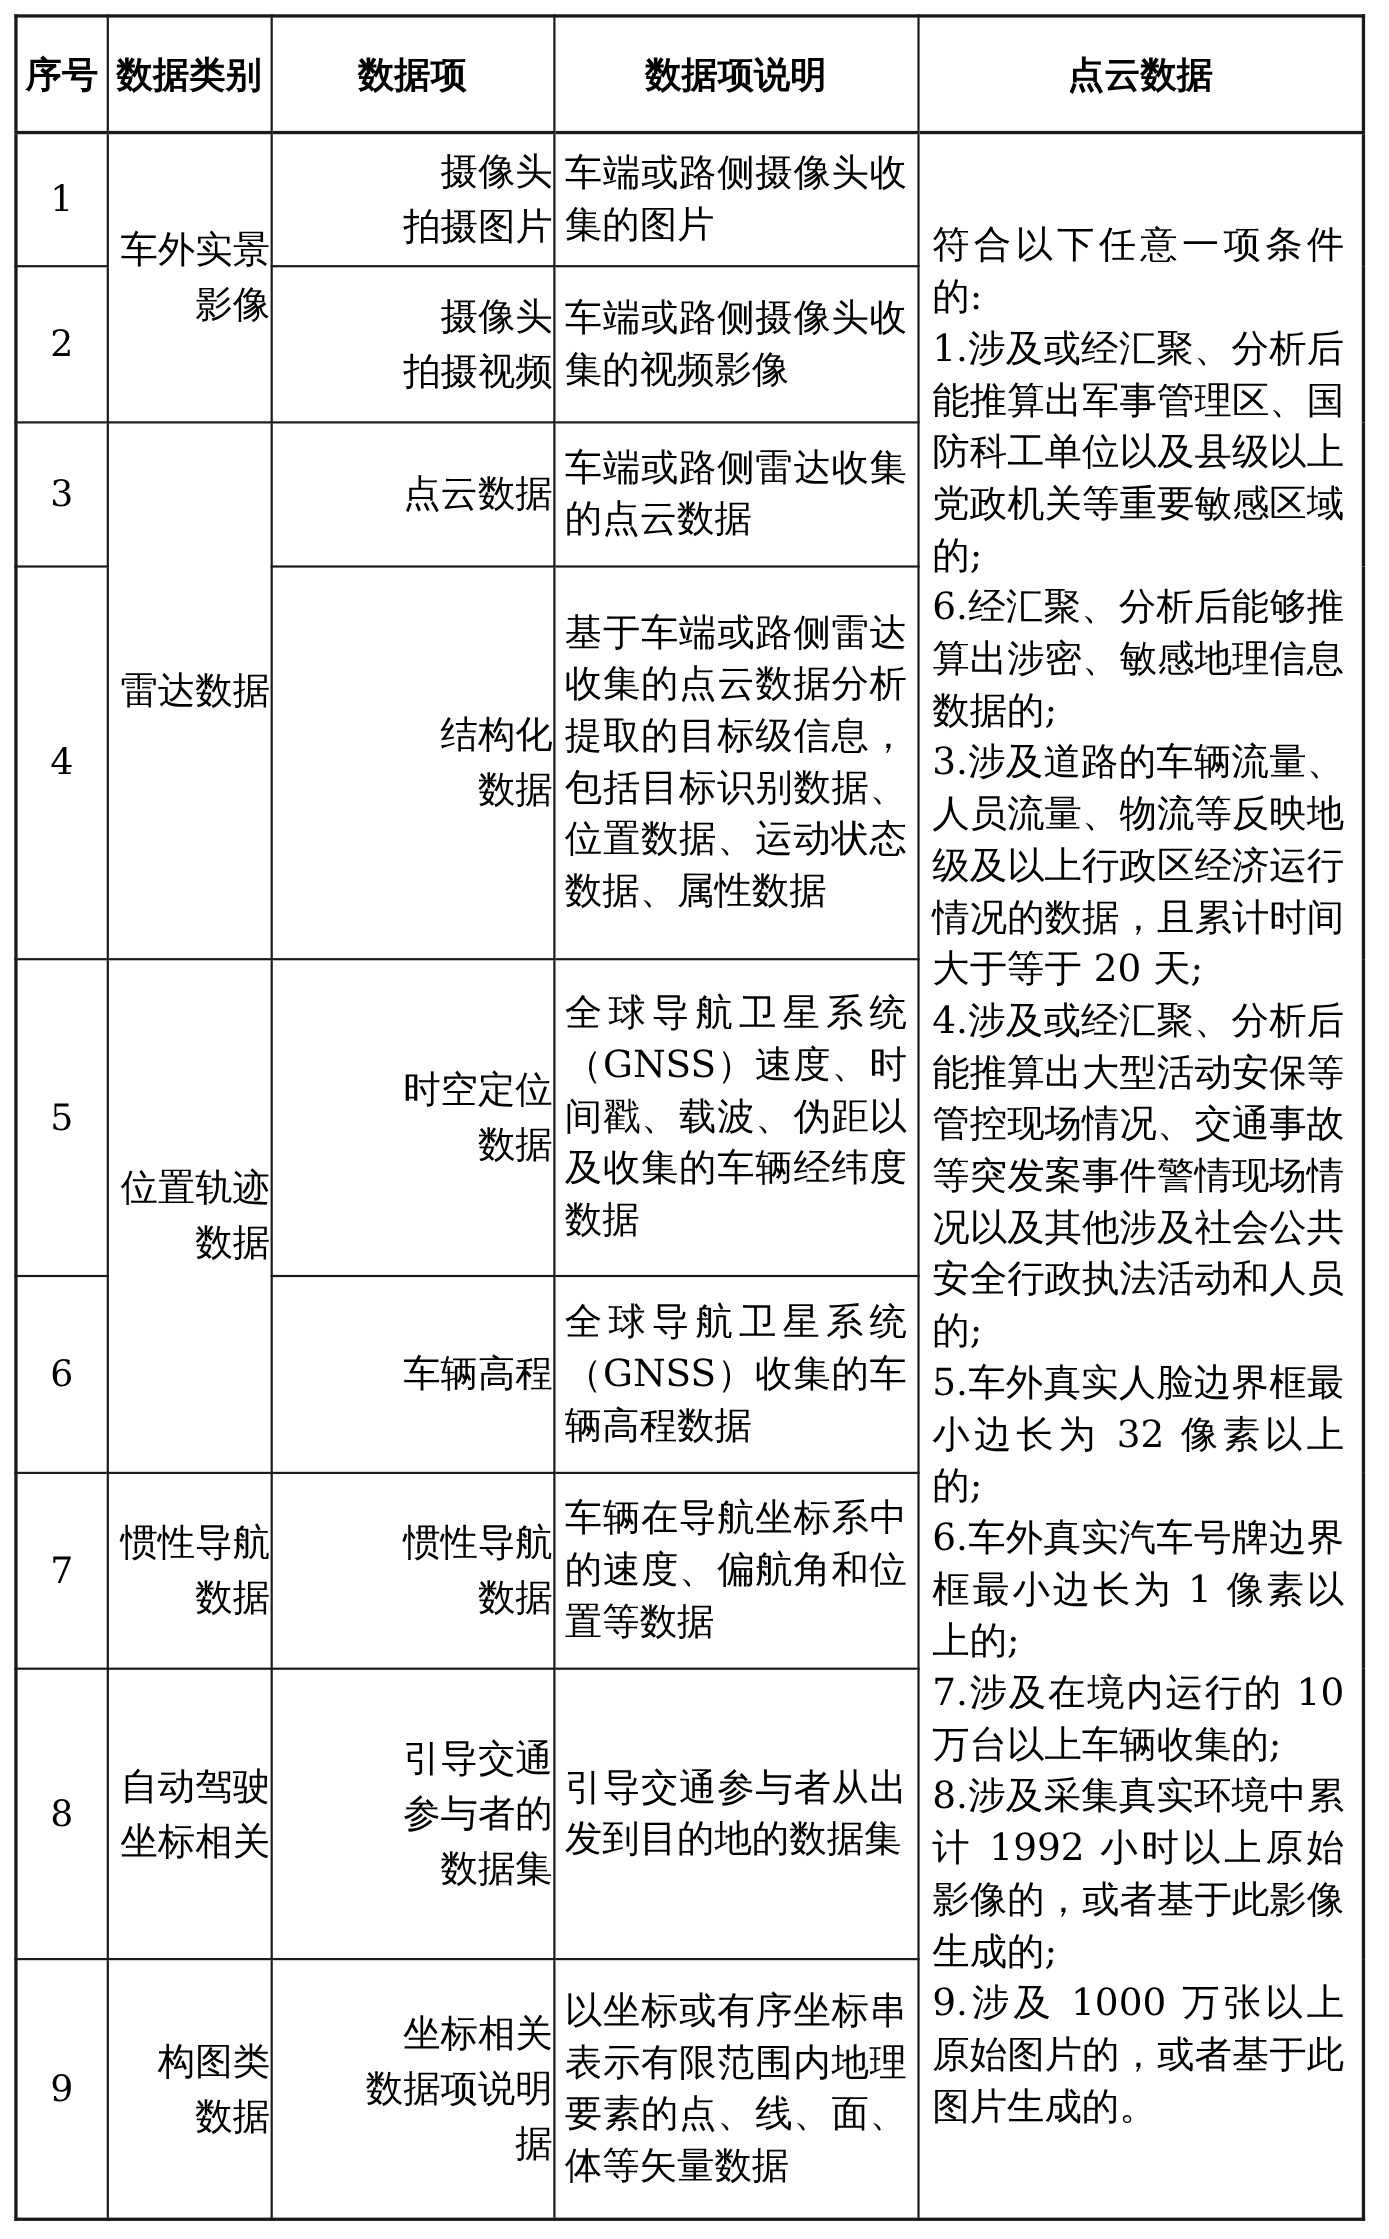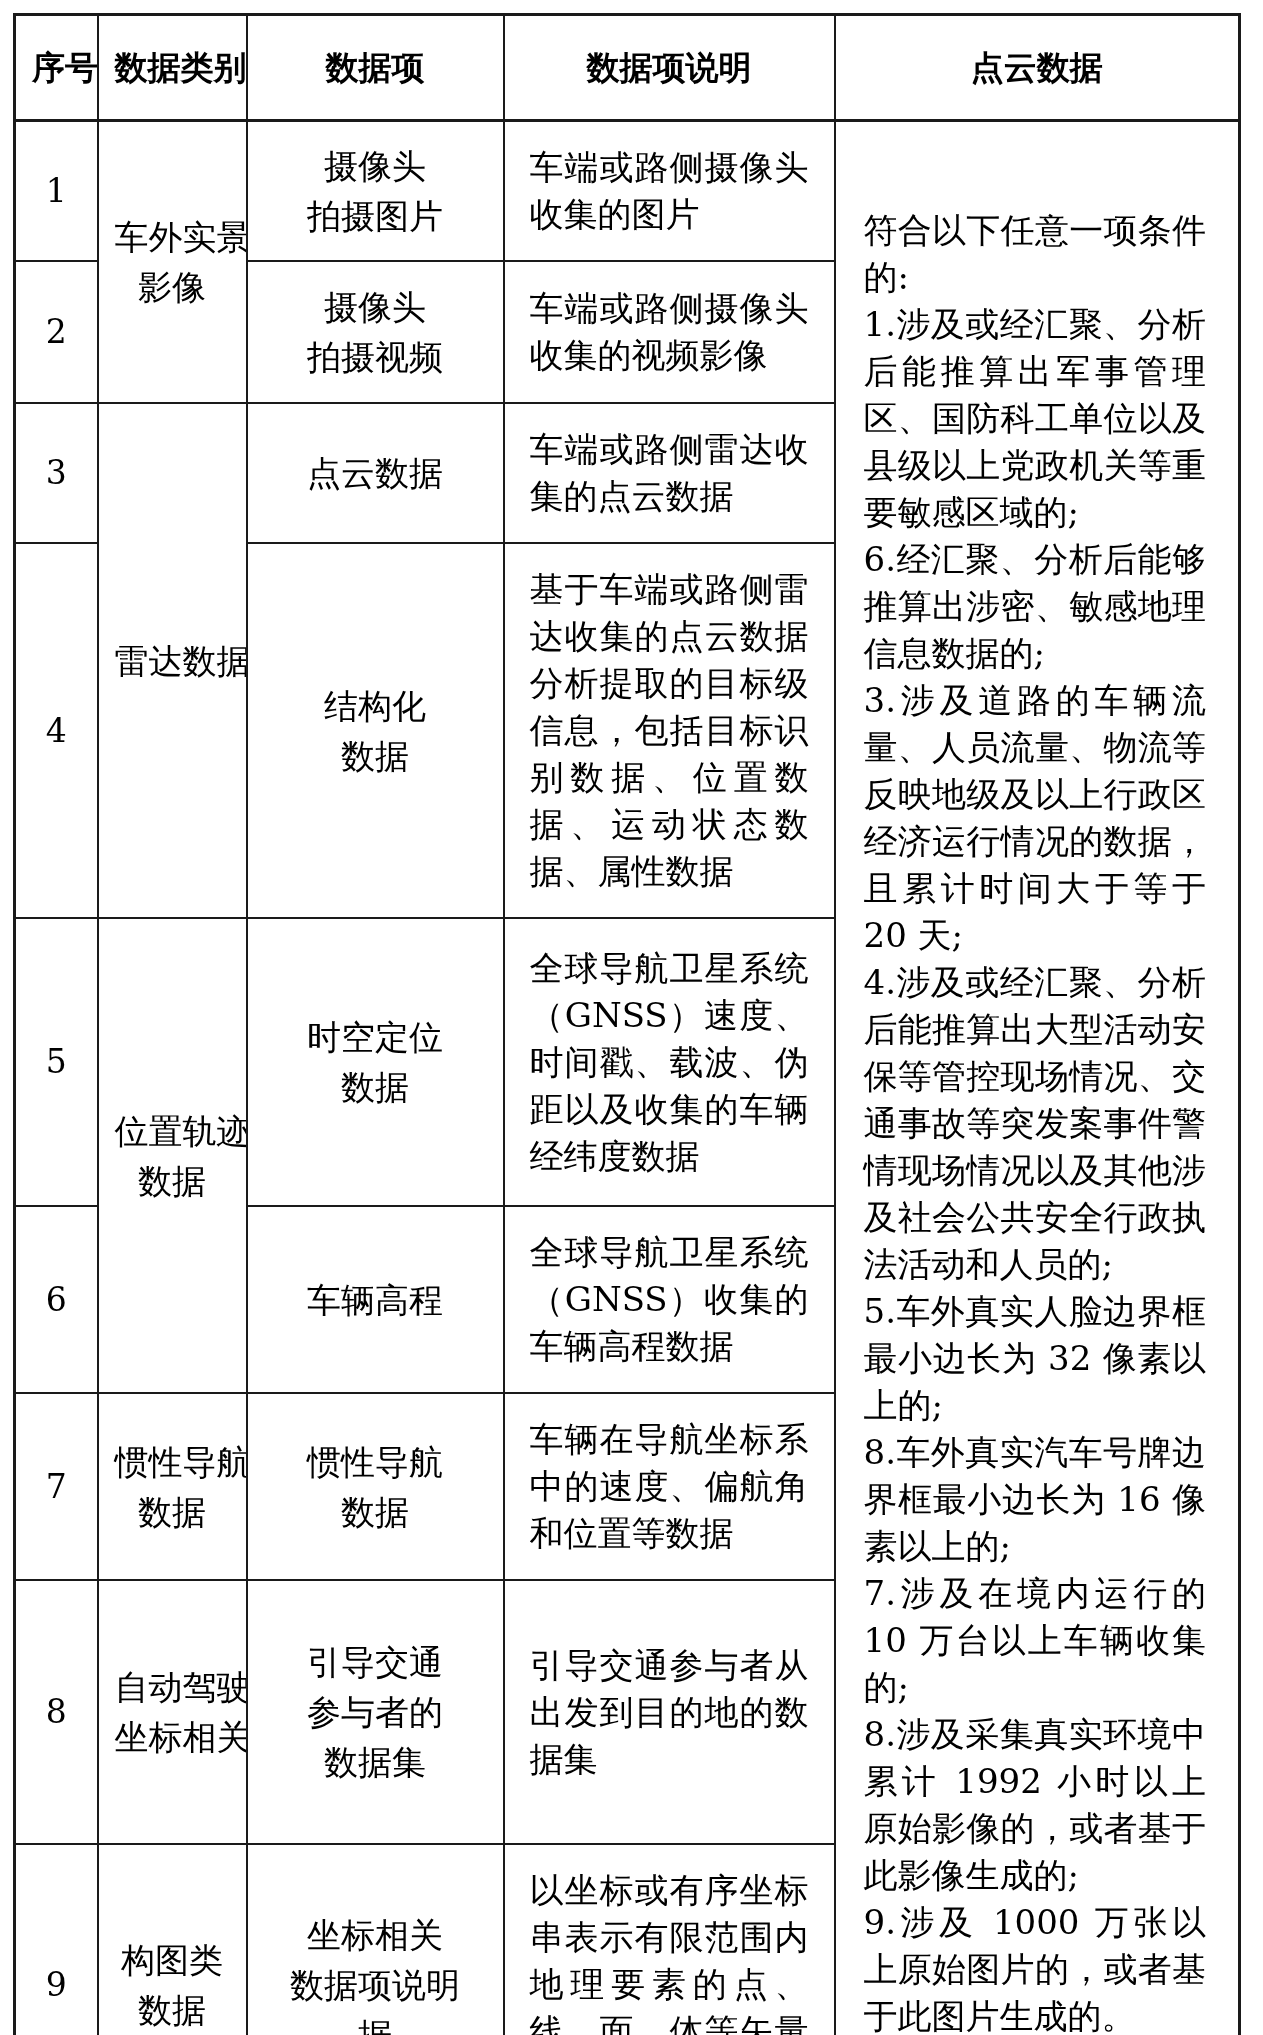--- a/index.html
+++ b/index.html
@@ -23,40 +23,40 @@
     left: 13px;
     top: 13px;
     width: 1225px;
     height: 2003px;
     border-collapse: collapse;
     table-layout: fixed;
     border: 3px solid #1a1a1a;
   }
   .doc-table th, .doc-table td {
     border: 2px solid #1a1a1a;
-    padding: 16px;
+    padding: 0;
     vertical-align: middle;
     overflow: hidden;
   }
   .doc-table thead th {
     border-bottom: 3px solid #1a1a1a;
     font-family: "DejaVu Sans", "Liberation Sans", sans-serif;
     font-weight: bold;
     font-size: 33px;
     text-align: center;
     white-space: pre;
     line-height: 44px;
   }
   .c-no {
     text-align: center;
     font-size: 33px;
     line-height: 44px;
   }
   .c-cat, .c-item {
-    text-align: center;
+    text-align: right;
     font-size: 34px;
     line-height: 50px;
     white-space: pre;
   }
   .c-desc {
     font-size: 34px;
     margin-left: 12px;
   }
   .c-desc .desc-text {
     margin: 6px 9px;
@@ -108,21 +108,21 @@
           <div class="desc-text">车端或路侧摄像头收集的图片</div>
         </td>
         <td class="c-rules" rowspan="9">
           <div class="rules-text">
               <p>符合以下任意一项条件的:</p>
               <p>1.涉及或经汇聚、分析后能推算出军事管理区、国防科工单位以及县级以上党政机关等重要敏感区域的;</p>
               <p>6.经汇聚、分析后能够推算出涉密、敏感地理信息数据的;</p>
               <p>3.涉及道路的车辆流量、人员流量、物流等反映地级及以上行政区经济运行情况的数据，且累计时间大于等于 20 天;</p>
               <p>4.涉及或经汇聚、分析后能推算出大型活动安保等管控现场情况、交通事故等突发案事件警情现场情况以及其他涉及社会公共安全行政执法活动和人员的;</p>
               <p>5.车外真实人脸边界框最小边长为 32 像素以上的;</p>
-              <p>8.车外真实汽车号牌边界框最小边长为 16 像素以上的;</p>
+              <p>6.车外真实汽车号牌边界框最小边长为 1 像素以上的;</p>
               <p>7.涉及在境内运行的 10 万台以上车辆收集的;</p>
               <p>8.涉及采集真实环境中累计 1992 小时以上原始影像的，或者基于此影像生成的;</p>
               <p>9.涉及 1000 万张以上原始图片的，或者基于此图片生成的。</p>
             </div>
         </td>
       </tr>
       <tr style="height:142px">
         <td class="c-no">2</td>
         <td class="c-item">摄像头
 拍摄视频</td>

